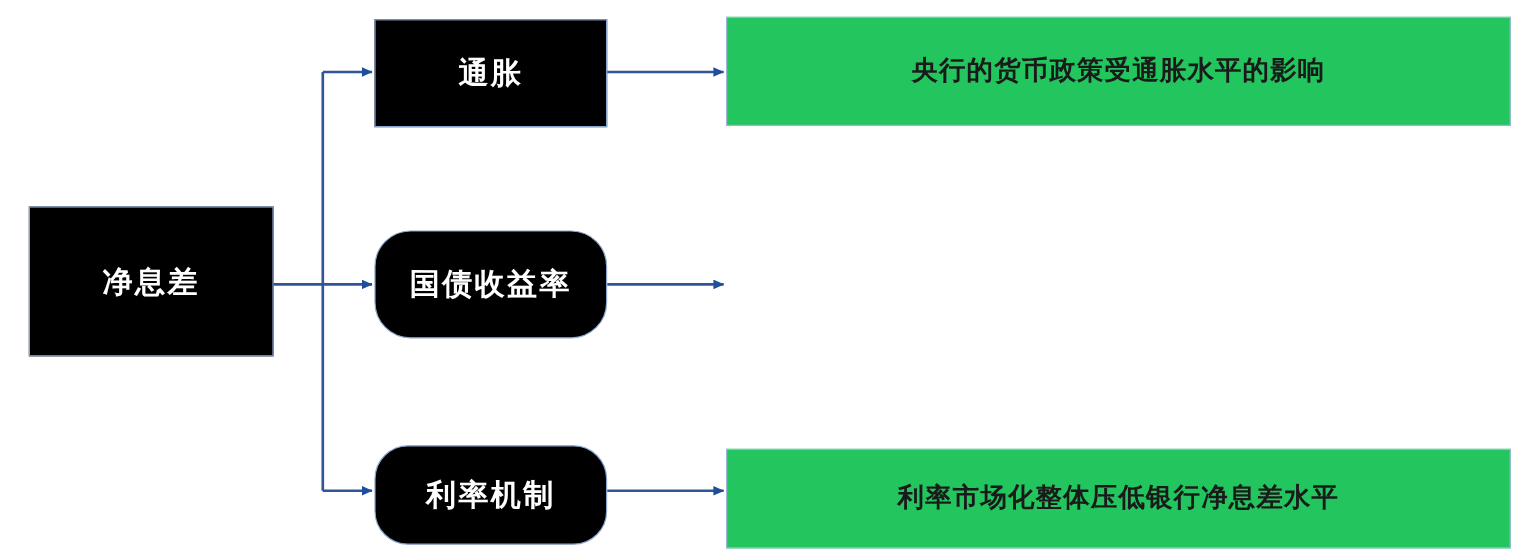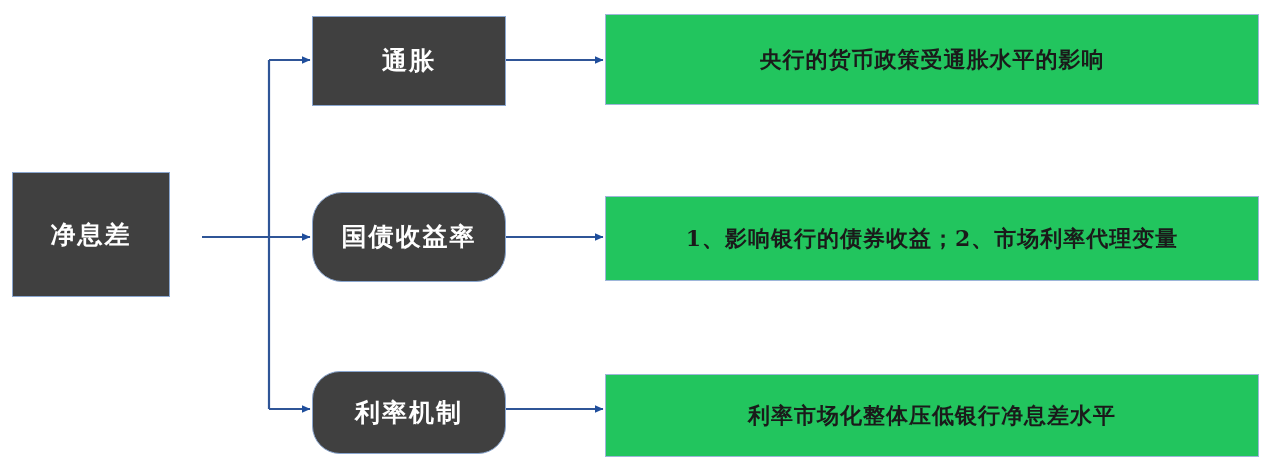--- a/index.html
+++ b/index.html
@@ -32,40 +32,40 @@
   .node {
     position: absolute;
     box-sizing: border-box;
     display: flex;
     align-items: center;
     justify-content: center;
     text-align: center;
   }
 
   .node-filled {
-    background: #404040;
+    background: #000000;
     border: 1px solid #8aa6cf;
     color: #ffffff;
     font-weight: bold;
     letter-spacing: 2px;
   }
 
   .node-outline {
     background: #22c55e;
     border: 1px solid #9eb6d9;
     color: #1a1a1a;
     font-weight: bold;
     letter-spacing: 1px;
   }
 
   
   #node-root {
-    left: 12px;
+    left: 24px;
     top: 172px;
-    width: 158px;
+    width: 204px;
     height: 125px;
     font-size: 25px;
   }
 
   
   #node-branch-0 { left: 312px; top: 16px;  width: 194px; height: 90px; font-size: 25px; }
   #node-branch-1 { left: 312px; top: 192px; width: 194px; height: 90px; font-size: 25px; border-radius: 30px; }
   #node-branch-2 { left: 312px; top: 371px; width: 194px; height: 83px; font-size: 25px; border-radius: 28px; }
 
   
@@ -121,21 +121,18 @@
   </div>
 
   <div class="node node-filled" id="node-branch-2">
     <span class="node-label">利率机制</span>
   </div>
 
   <div class="node node-outline" id="node-desc-0">
     <span class="node-label">央行的货币政策受通胀水平的影响</span>
   </div>
 
-  <div class="node node-outline" id="node-desc-1">
-    <span class="node-label">1、影响银行的债券收益；2、市场利率代理变量</span>
-  </div>
 
   <div class="node node-outline" id="node-desc-2">
     <span class="node-label">利率市场化整体压低银行净息差水平</span>
   </div>
 
 </div>
 
 </body></html>

